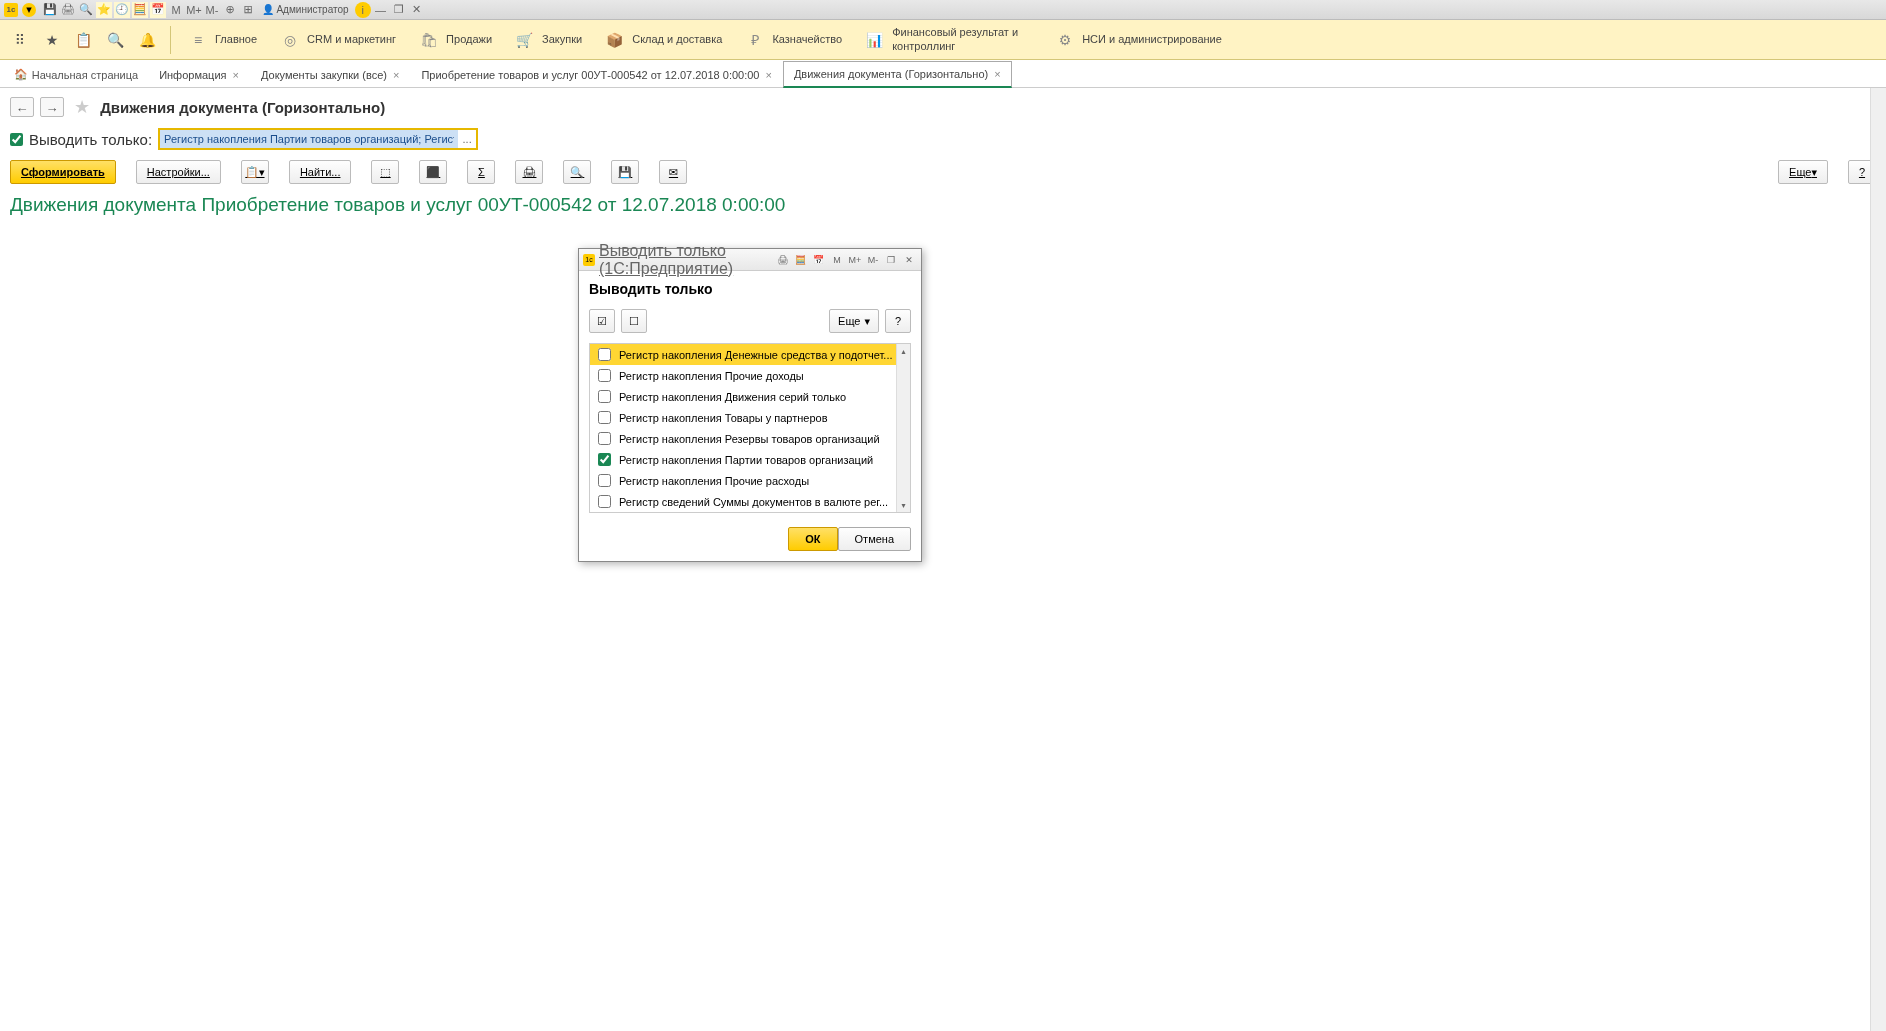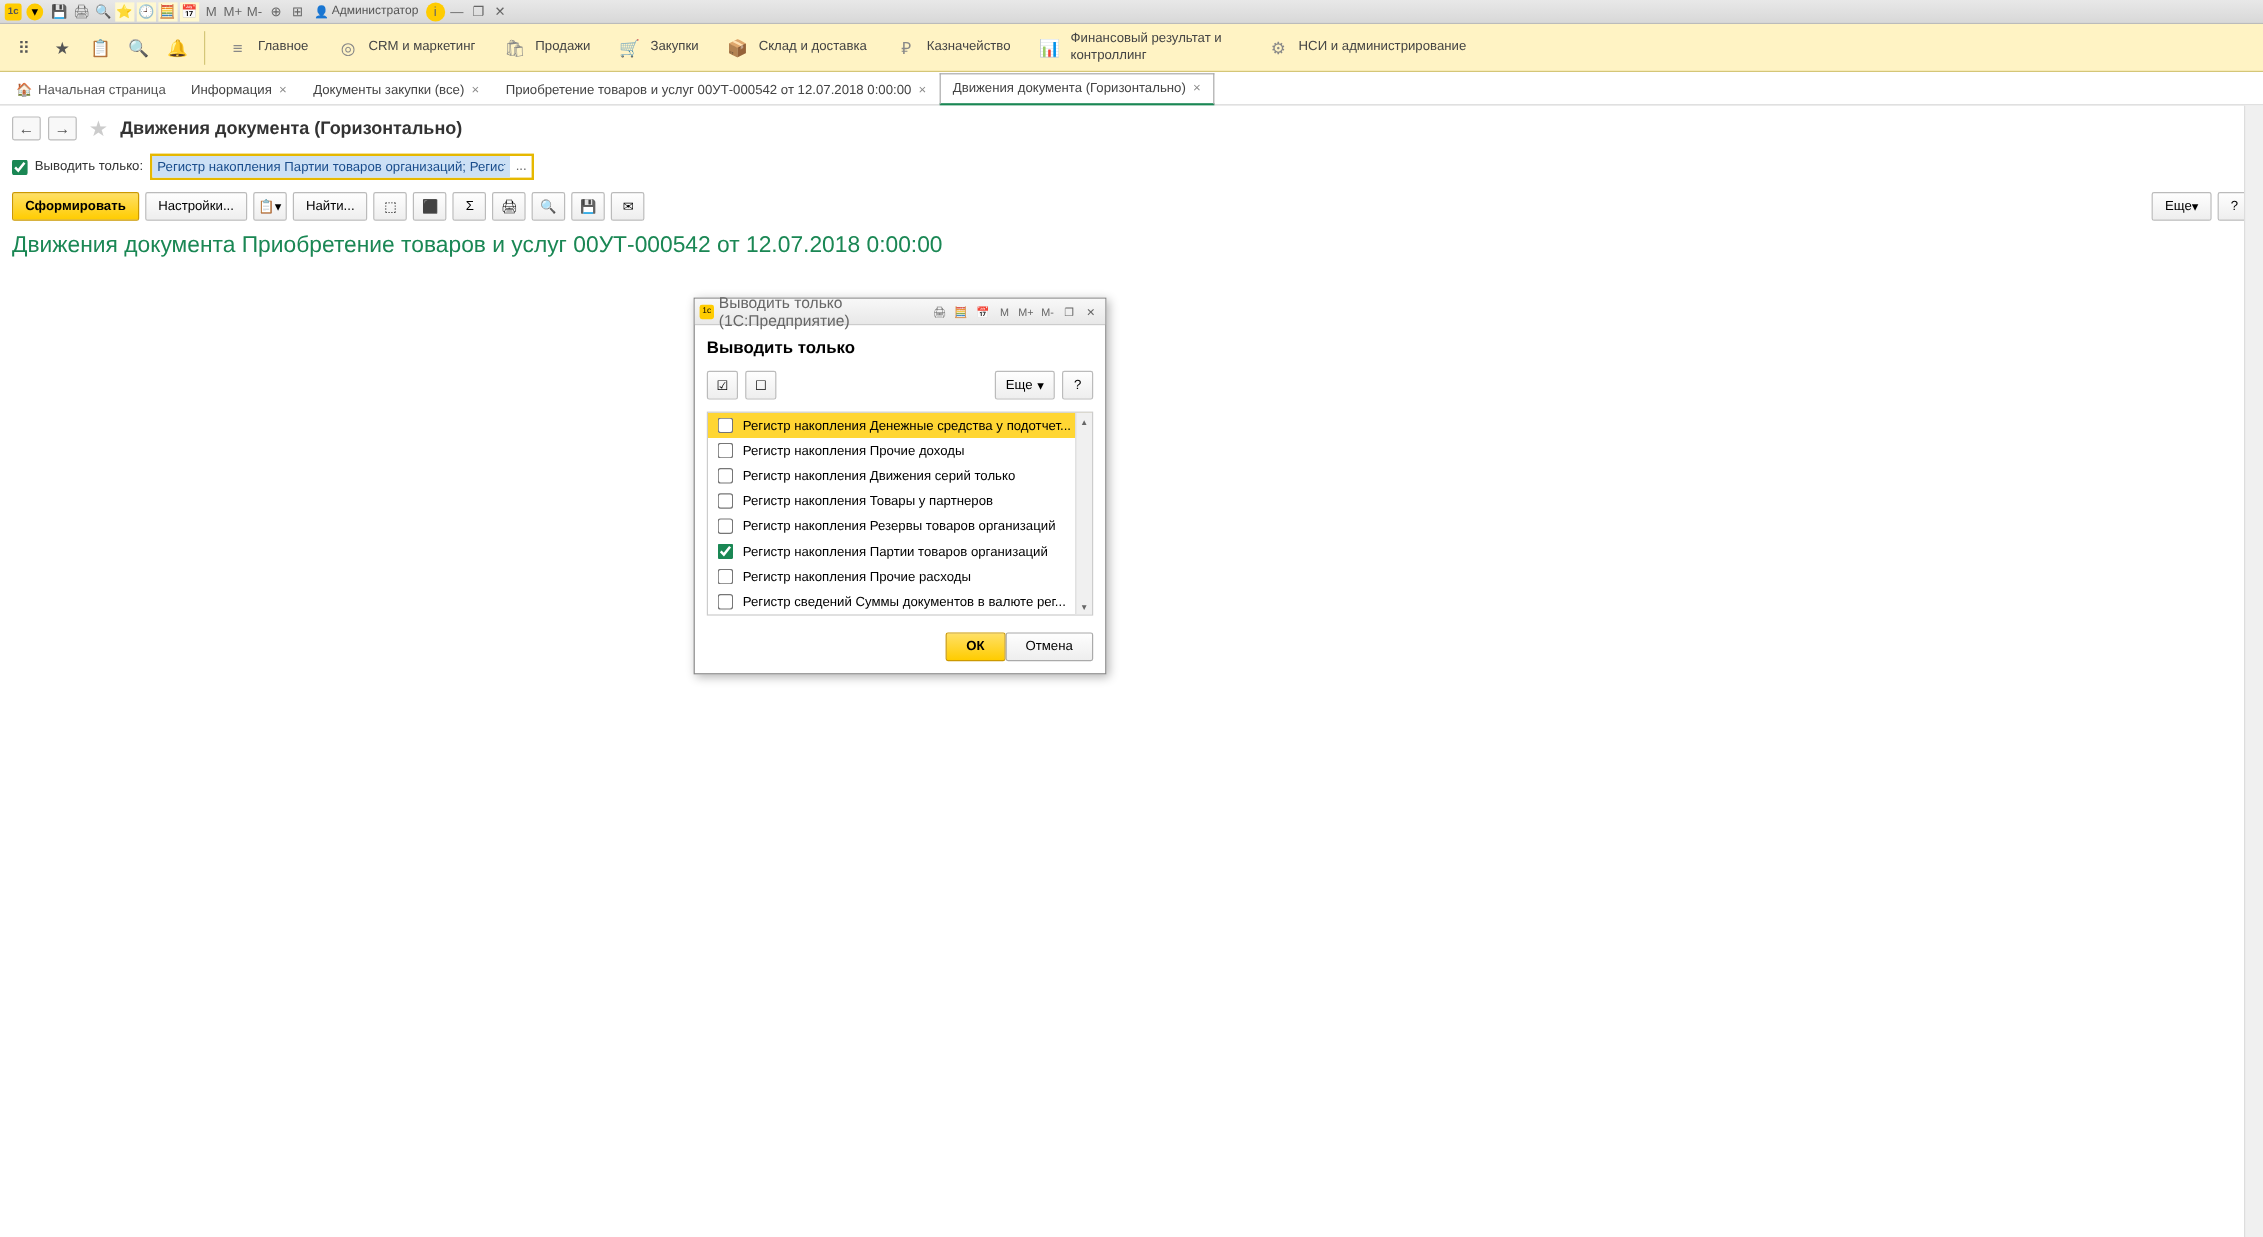--- a/index.html
+++ b/index.html
@@ -28,40 +28,40 @@
 .tabbar .tab .close { color: #888; font-size: 11px; cursor: pointer; }
 
 .content { background: #fff; height: calc(100vh - 88px); position: relative; padding: 8px 10px; }
 .navrow { display: flex; align-items: center; gap: 6px; margin-bottom: 10px; }
 .navrow .navbtn { width: 24px; height: 20px; border: 1px solid #bbb; background: #f8f8f8; display: flex; align-items: center; justify-content: center; cursor: pointer; border-radius: 2px; font-size: 13px; color: #555; }
 .navrow .star { color: #ccc; font-size: 18px; margin: 0 4px; }
 .navrow .pagetitle { font-size: 15px; font-weight: bold; color: #333; }
 
 .filterrow { display: flex; align-items: center; gap: 6px; margin-bottom: 10px; }
 .filterrow .chk { width: 13px; height: 13px; accent-color: #1a8754; }
-.filterrow .lbl { font-size: 11px; color: #333; }
+.filterrow .lbl { font-size: 15px; color: #333; }
 .filterrow .inputwrap { border: 2px solid #e6b800; background: #fff; display: flex; align-items: center; height: 22px; width: 320px; }
 .filterrow .inputwrap input { border: none; outline: none; flex: 1; padding: 0 4px; font-size: 11px; background: #cce0f5; color: #1a4d8c; height: 100%; }
 .filterrow .inputwrap .more { width: 18px; text-align: center; color: #666; cursor: pointer; }
 
-.toolbar { display: flex; align-items: center; gap: 5px; margin-bottom: 10px; }
+.toolbar { display: flex; align-items: center; gap: 20px; margin-bottom: 10px; text-decoration: underline; }
 .toolbar .btn { border: 1px solid #bbb; background: linear-gradient(#fefefe, #eee); padding: 4px 10px; font-size: 11px; cursor: pointer; border-radius: 2px; height: 24px; display: flex; align-items: center; }
 .toolbar .btn.primary { background: linear-gradient(#ffe066, #ffcc00); border-color: #cc9900; font-weight: bold; }
 .toolbar .btn.icon { width: 28px; padding: 0; justify-content: center; }
 .toolbar .spacer { flex: 1; }
 
 .reporttitle { font-size: 19px; color: #1a8754; margin-top: 10px; }
 
 .scrollbar-v { position: absolute; right: 0; top: 0; bottom: 0; width: 16px; background: #f0f0f0; border-left: 1px solid #ddd; }
 
 .modal-overlay { position: fixed; inset: 0; pointer-events: none; }
 .modal { position: absolute; left: 578px; top: 248px; width: 344px; background: #fff; border: 1px solid #888; box-shadow: 2px 2px 8px rgba(0,0,0,0.3); pointer-events: auto; }
 .modal .mtitlebar { height: 22px; background: linear-gradient(#f8f8f8, #e8e8e8); display: flex; align-items: center; padding: 0 4px; border-bottom: 1px solid #ccc; }
 .modal .mtitlebar .mlogo { width: 12px; height: 12px; background: #ffcc00; border-radius: 2px; margin-right: 4px; font-size: 7px; display: flex; align-items: center; justify-content: center; }
-.modal .mtitlebar .mtitle { font-size: 13px; color: #666; flex: 1; }
+.modal .mtitlebar .mtitle { font-size: 16px; color: #666; flex: 1; text-decoration: underline; }
 .modal .mtitlebar .micons { display: flex; gap: 2px; }
 .modal .mtitlebar .micon { width: 16px; height: 14px; display: flex; align-items: center; justify-content: center; font-size: 9px; color: #666; cursor: pointer; }
 .modal .mbody { padding: 10px; }
 .modal .mheading { font-size: 14px; font-weight: bold; margin-bottom: 12px; }
 .modal .mtoolbar { display: flex; align-items: center; gap: 6px; margin-bottom: 10px; }
 .modal .mtoolbar .mbtn { border: 1px solid #bbb; background: linear-gradient(#fefefe, #eee); width: 26px; height: 24px; display: flex; align-items: center; justify-content: center; cursor: pointer; border-radius: 2px; font-size: 11px; }
 .modal .mtoolbar .mbtn.text { width: auto; padding: 0 8px; gap: 4px; }
 .modal .mtoolbar .mspacer { flex: 1; }
 .modal .mlist { border: 1px solid #ccc; max-height: 180px; overflow: hidden; position: relative; }
 .modal .mlist .mitem { display: flex; align-items: center; gap: 8px; padding: 4px 8px; font-size: 11px; cursor: pointer; }

